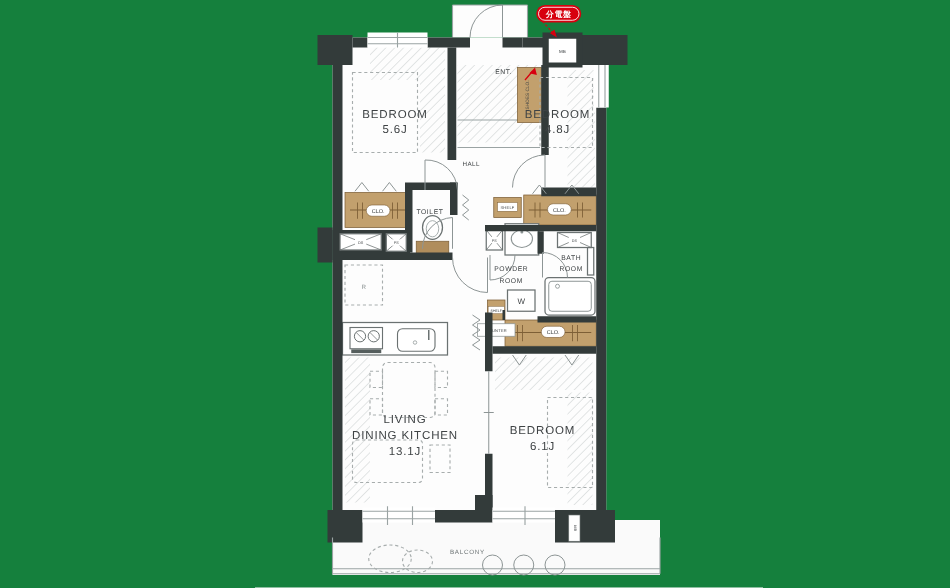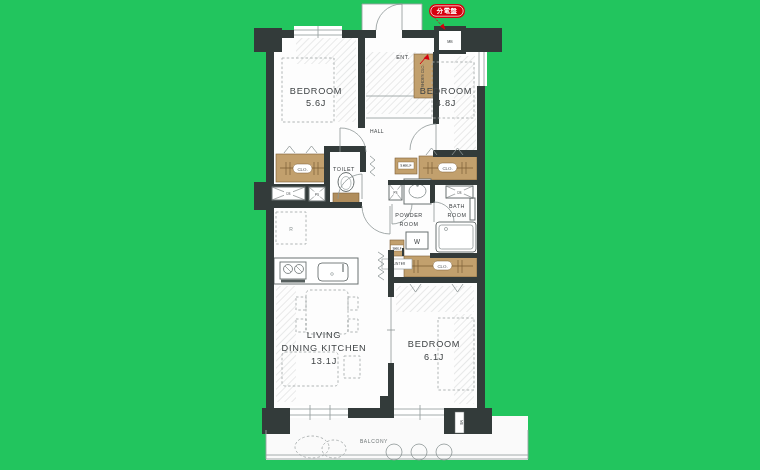--- a/index.html
+++ b/index.html
@@ -1,16 +1,16 @@
 <!DOCTYPE html>
 <html><head>
 <meta charset="utf-8">
 <style>
   html,body{margin:0;padding:0;background:#f0f0f1;}
-  .stage{width:760px;height:470px;position:relative;background:#22c55e;overflow:hidden;}
+  .stage{width:760px;height:470px;position:relative;background:#15803d;overflow:hidden;}
   svg{display:block;font-family:"Liberation Sans",sans-serif;}
   text{fill:#3f4345;font-family:"Liberation Sans",sans-serif;}
   .room-label{font-size:9.2px;letter-spacing:0.7px;}
   .mid-label{font-size:5.4px;letter-spacing:0.5px;}
   .tiny-label{font-size:3.2px;letter-spacing:0.2px;}
   .pill-label{font-size:4.4px;}
   .badge-label{font-size:6.4px;fill:#ffffff;font-weight:bold;letter-spacing:0.5px;}
   .wall{fill:#333b3a;}
   .tan{fill:#c2a06d;stroke:#7d5f36;stroke-width:0.6;}
   .thinline{stroke:#9aa3a3;stroke-width:0.9;fill:none;}

